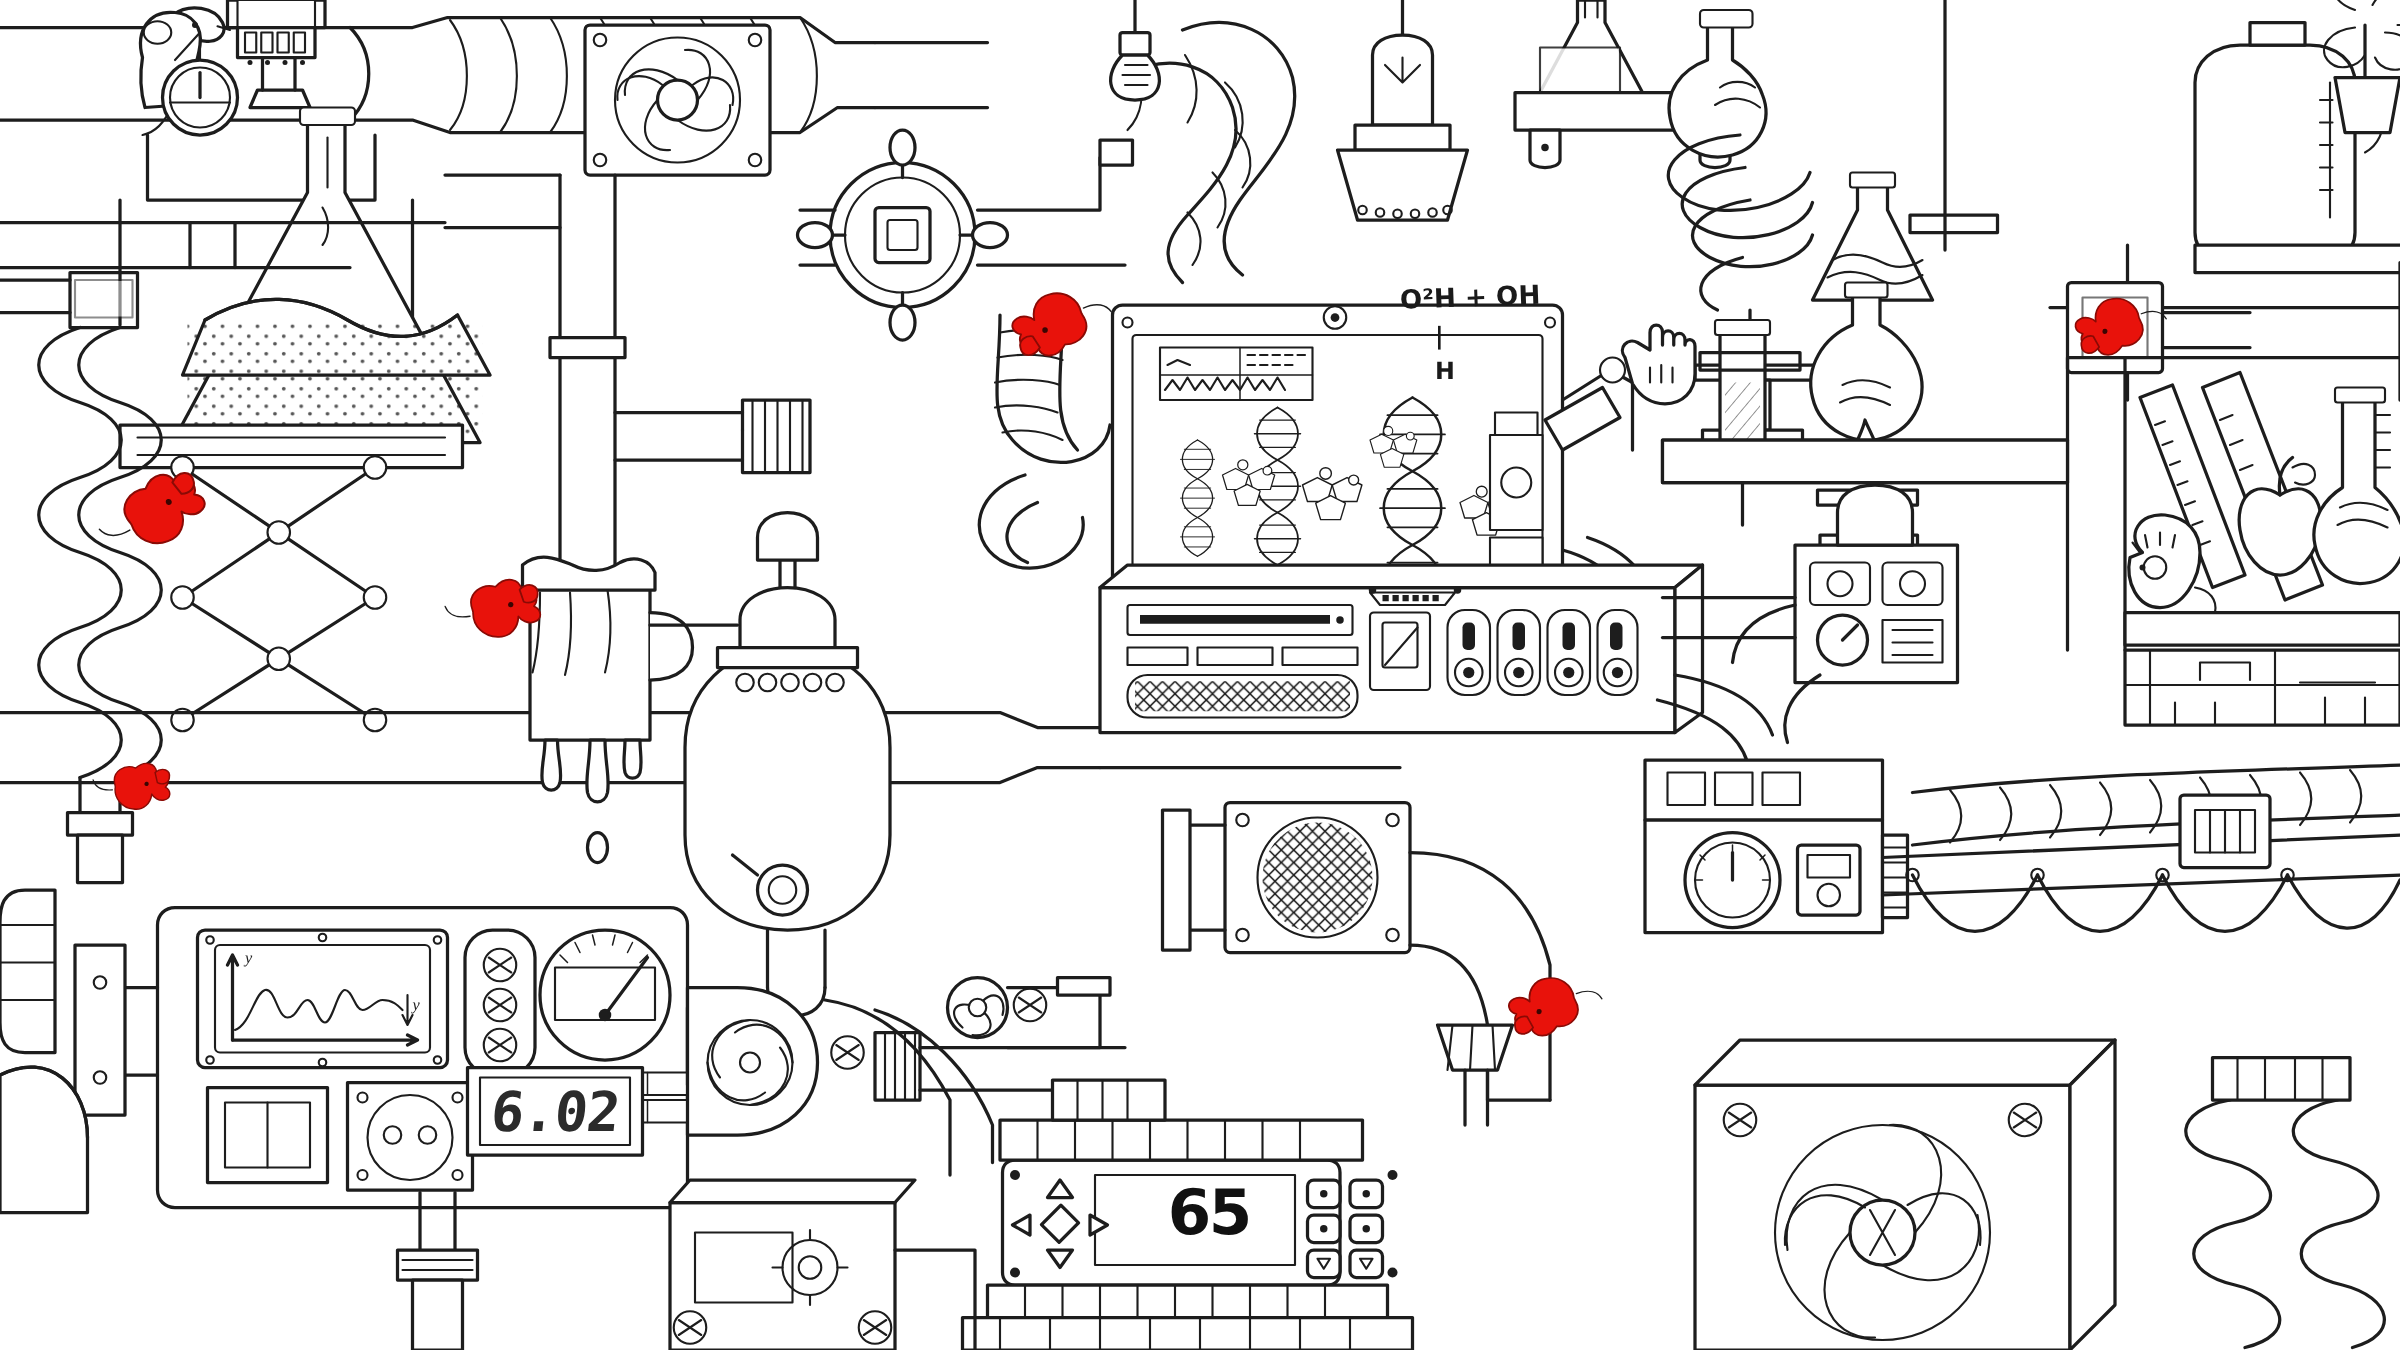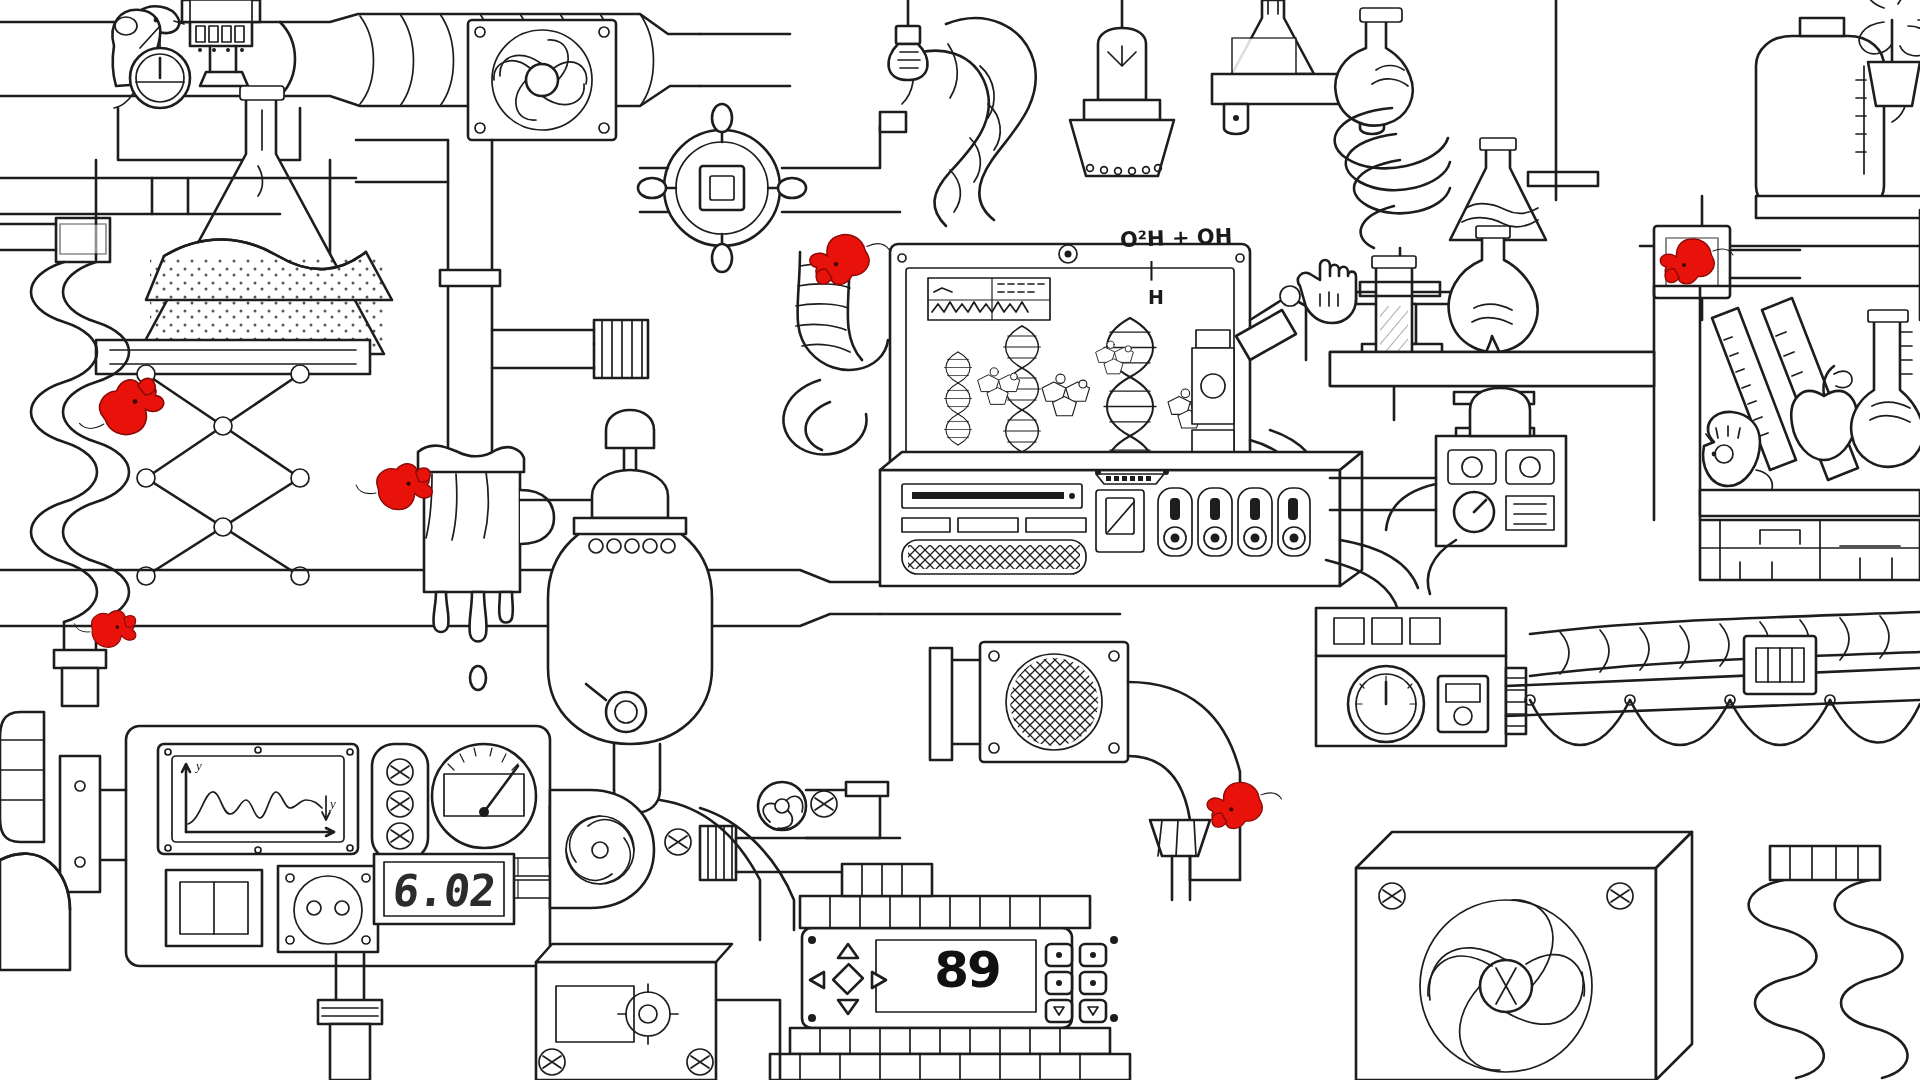--- a/index.html
+++ b/index.html
@@ -997,21 +997,21 @@
     <path class="f" d="M0 14 c -6 -8 2 -16 10 -12 l10 6 l0 -14 c 0 -8 10 -8 10 0 l0 10
                        l0 -6 c 0 -7 9 -7 9 0 l0 6 l0 -4 c 0 -7 9 -7 9 0 l0 4
                        c 0 -6 8 -6 8 1 l0 22 c 0 14 -10 24 -24 24 c -12 0 -20 -6 -26 -16 z" stroke-width="3"></path>
     <path class="t" d="M20 22 l0 12 M29 20 l0 14 M38 22 l0 12"></path>
   </g>
 
 </svg>
 
 <div class="lcd602">6.02</div>
 
-<div class="lcd89">89</div>
+<div class="lcd89">65</div>
 
 <div class="formula">O²H + OH</div>
 <div class="fsub">|</div>
 <div class="fsub2">H</div>
 
 <div class="axlab" style="left:196px;top:758px;">y</div>
 <div class="axlab" style="left:330px;top:796px;">y</div>
 
 </div>
 

